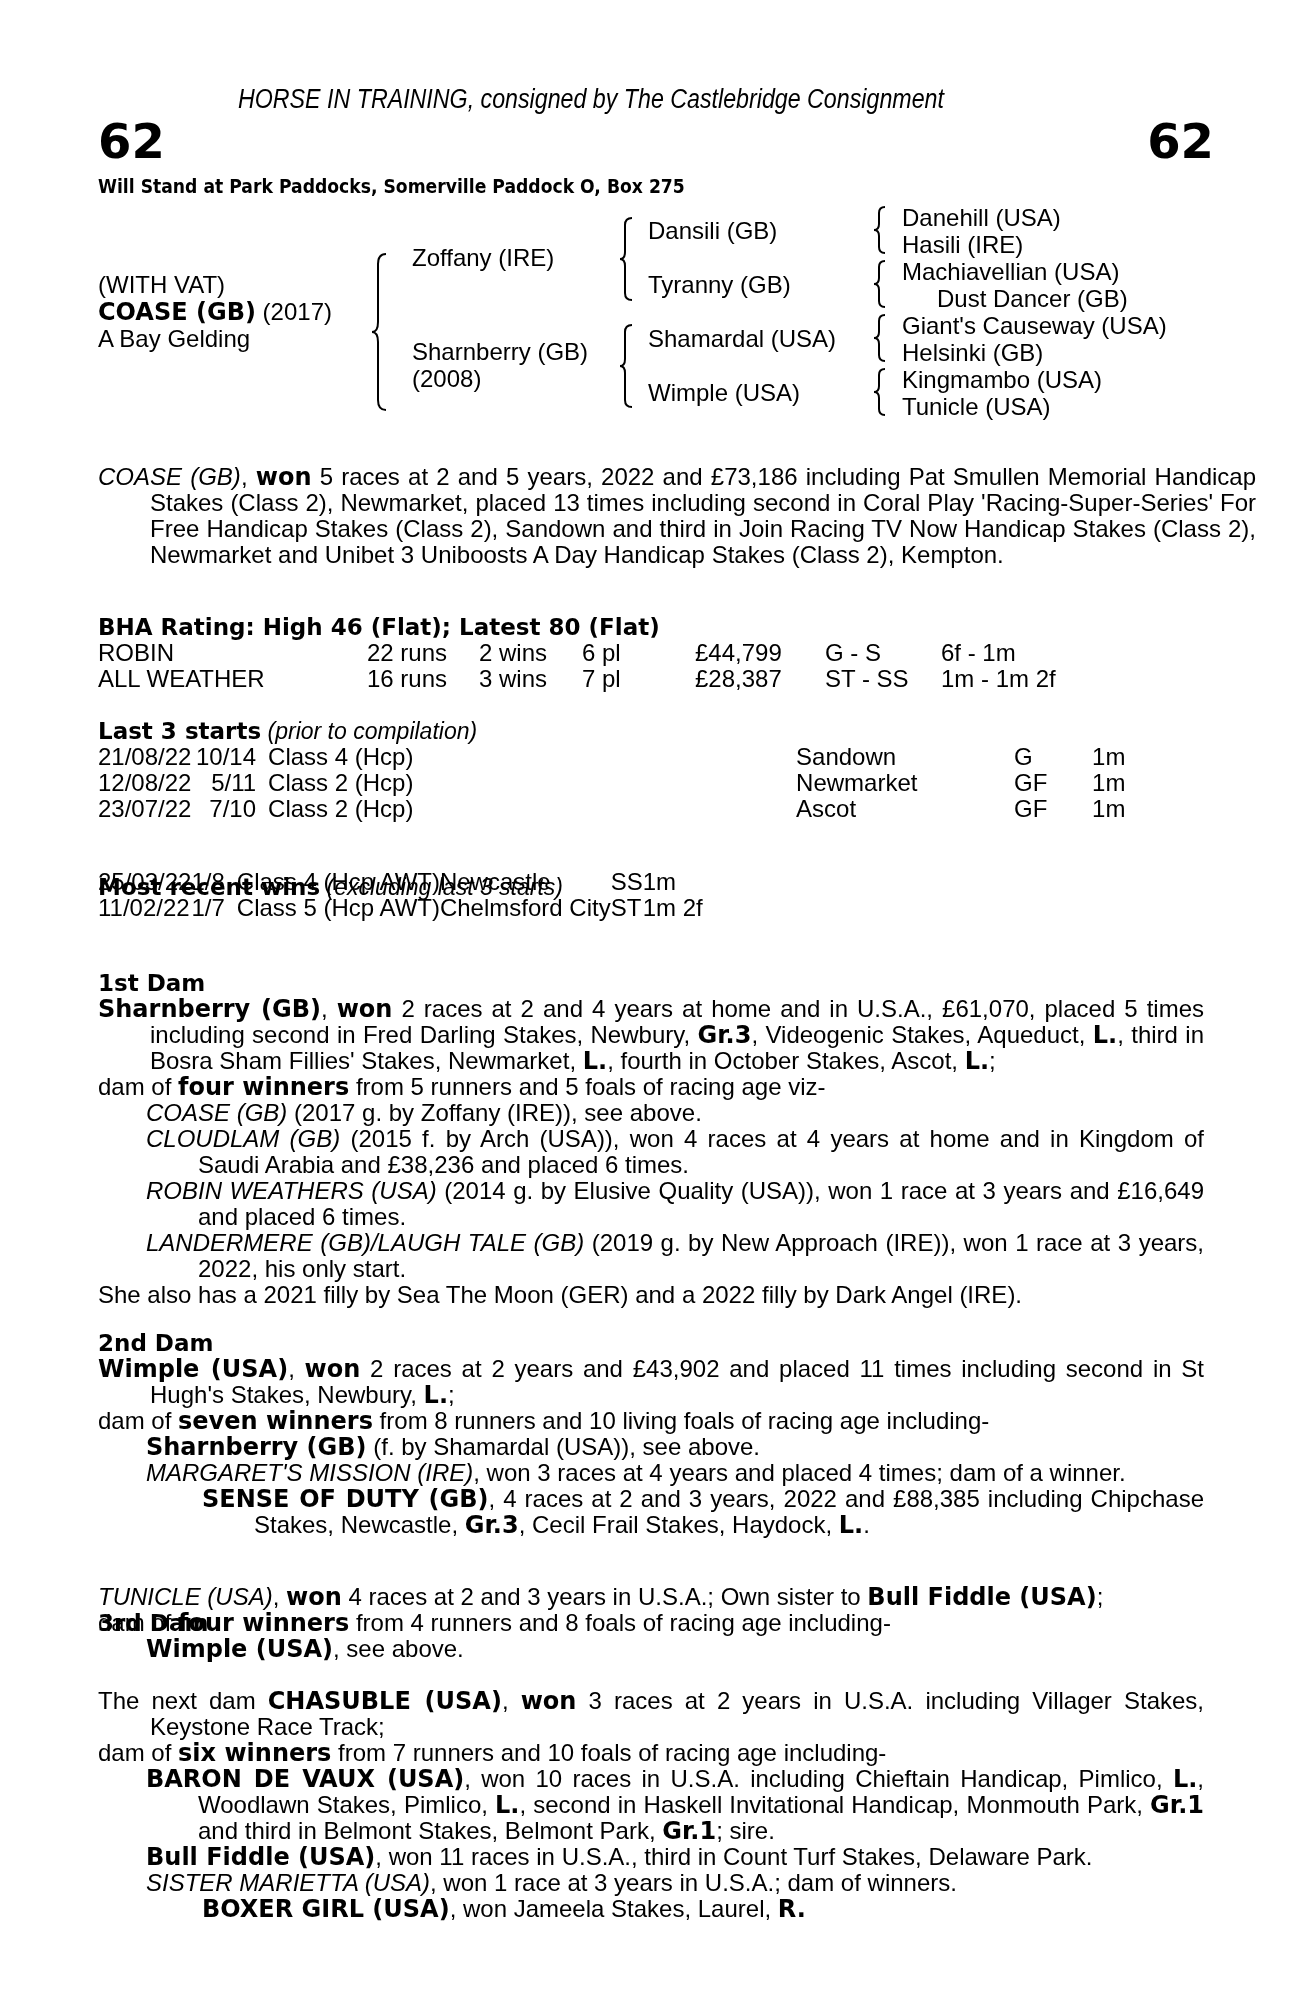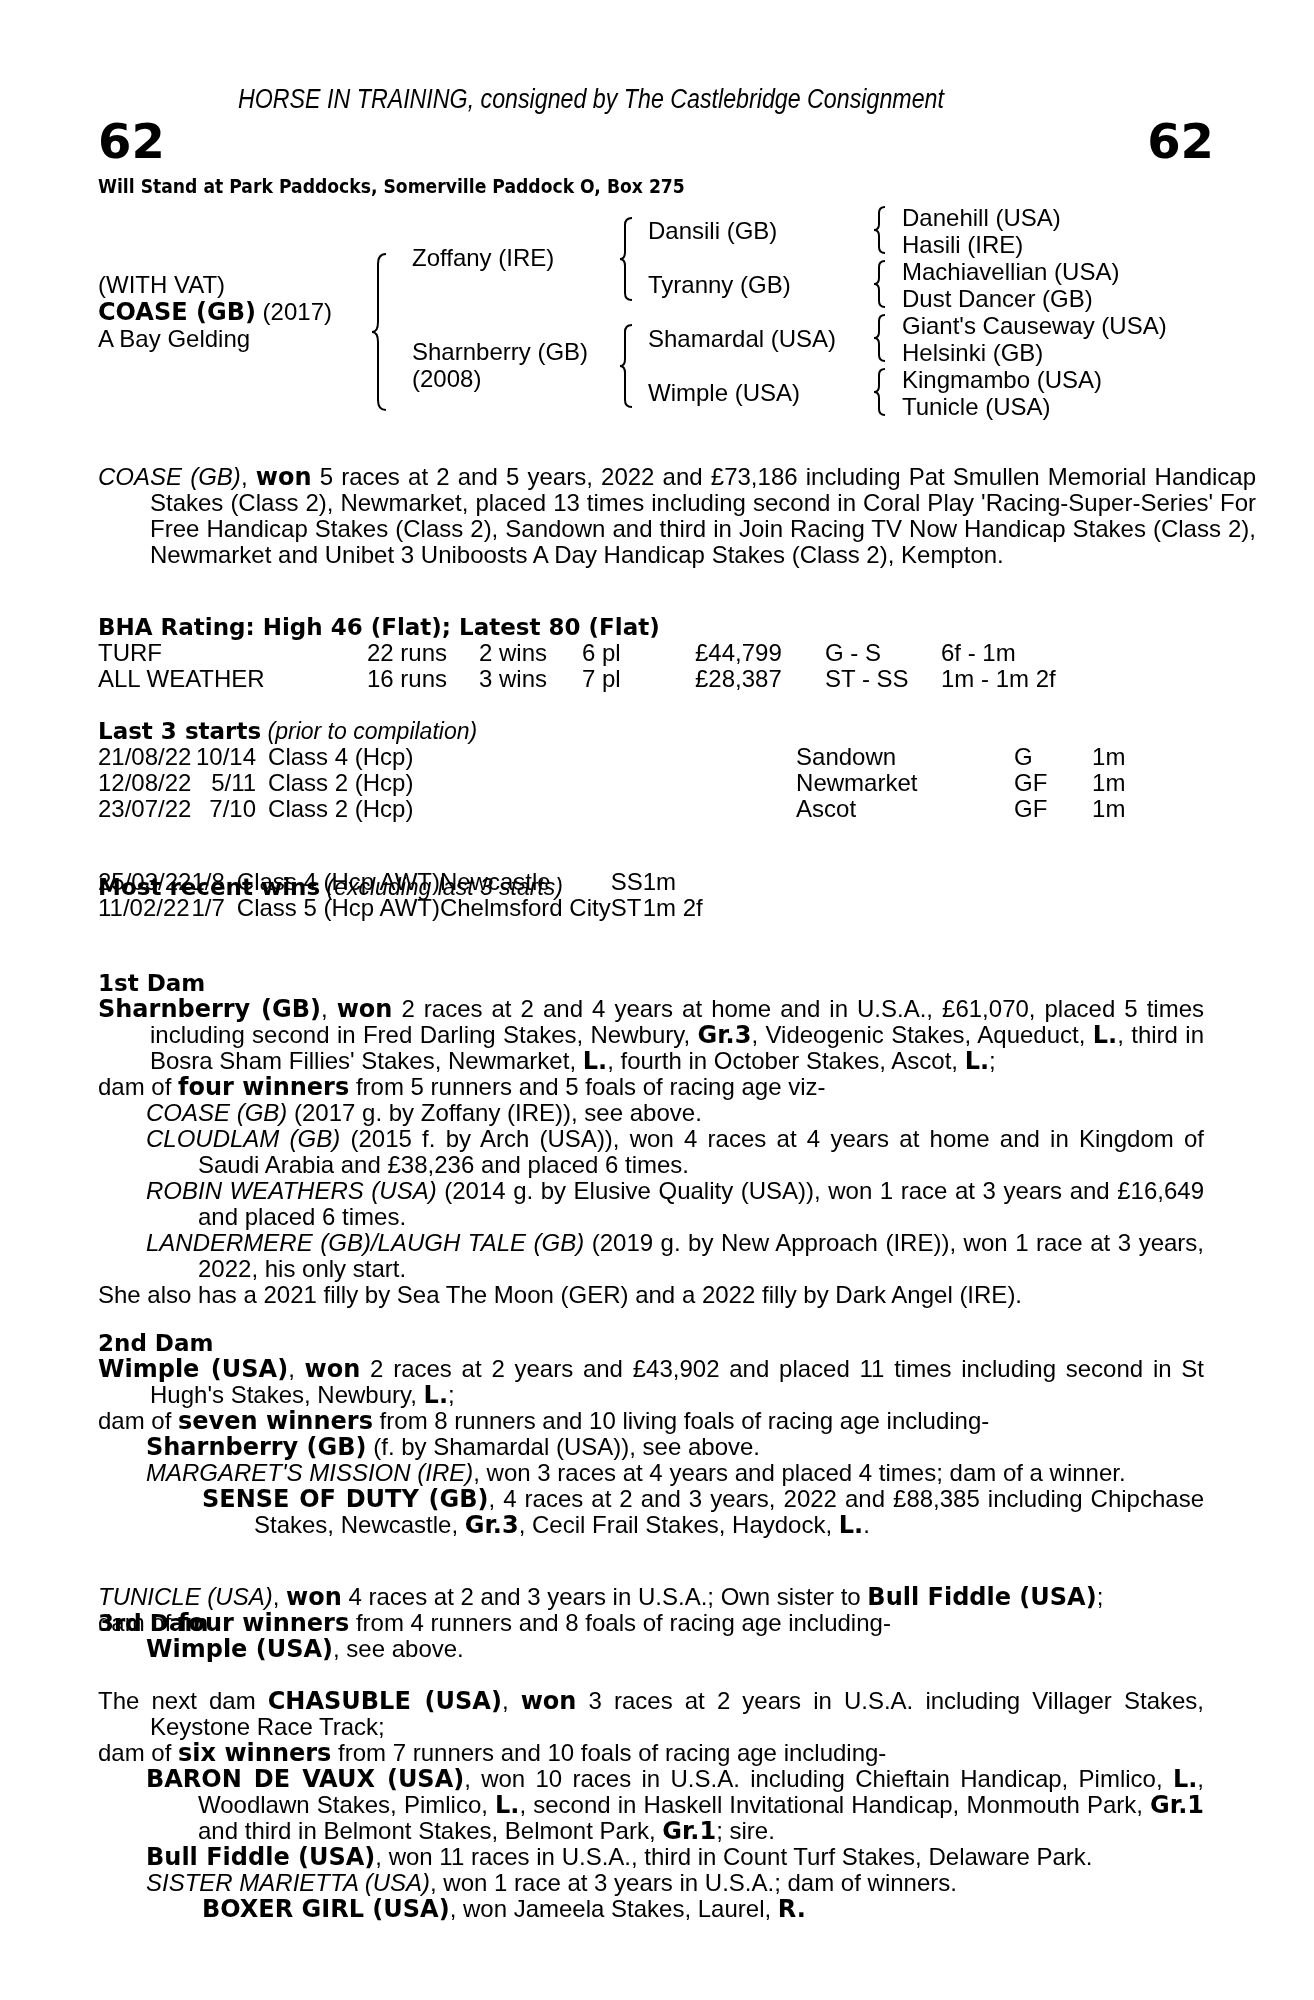--- a/index.html
+++ b/index.html
@@ -93,36 +93,36 @@
     </div>
   <div class="brace" style="left:872px;top:367px;">
       <svg width="16" height="50" viewBox="0 0 16 50">
         <path d="M13 2 Q7 2 7 8 L7 19 Q7 25 2 25 Q7 25 7 31 L7 42 Q7 48 13 48" fill="none" stroke="#000" stroke-width="2"></path>
       </svg>
     </div>
 
   <div class="ped" style="left:902px;top:205px;">Danehill (USA)</div>
   <div class="ped" style="left:902px;top:232px;">Hasili (IRE)</div>
   <div class="ped" style="left:902px;top:259px;">Machiavellian (USA)</div>
-  <div class="ped" style="left:902px;top:286px;">Dust Dancer (GB)</div>
+  <div class="ped" style="left:937px;top:286px;">Dust Dancer (GB)</div>
   <div class="ped" style="left:902px;top:313px;">Giant's Causeway (USA)</div>
   <div class="ped" style="left:902px;top:340px;">Helsinki (GB)</div>
   <div class="ped" style="left:902px;top:367px;">Kingmambo (USA)</div>
   <div class="ped" style="left:902px;top:394px;">Tunicle (USA)</div>
 </div>
 
 <div class="para hang" style="top:464px;">
   <span class="i">COASE (GB)</span>, <span class="bh">won</span><span> 5 races at 2 and 5 years, 2022 and £73,186 including Pat Smullen Memorial Handicap Stakes (Class 2), Newmarket, placed 13 times including second in Coral Play 'Racing-Super-Series' For Free Handicap Stakes (Class 2), Sandown and third in Join Racing TV Now Handicap Stakes (Class 2), Newmarket and Unibet 3 Uniboosts A Day Handicap Stakes (Class 2), Kempton.</span>
 </div>
 
 <div class="abs section-title" style="left:98px;top:614px;">BHA Rating: High 46 (Flat); Latest 80 (Flat)</div>
 <table class="rec" style="top:640px;">
   <tbody>
       <tr>
-    <td style="width:269px">TURF</td>
+    <td style="width:269px">ROBIN</td>
     <td style="width:112px">22 runs</td>
     <td style="width:103px">2 wins</td>
     <td style="width:113px">6 pl</td>
     <td style="width:130px">£44,799</td>
     <td style="width:116px">G - S</td>
     <td>6f - 1m</td>
   </tr>
   <tr>
     <td>ALL WEATHER</td>
     <td>16 runs</td>

